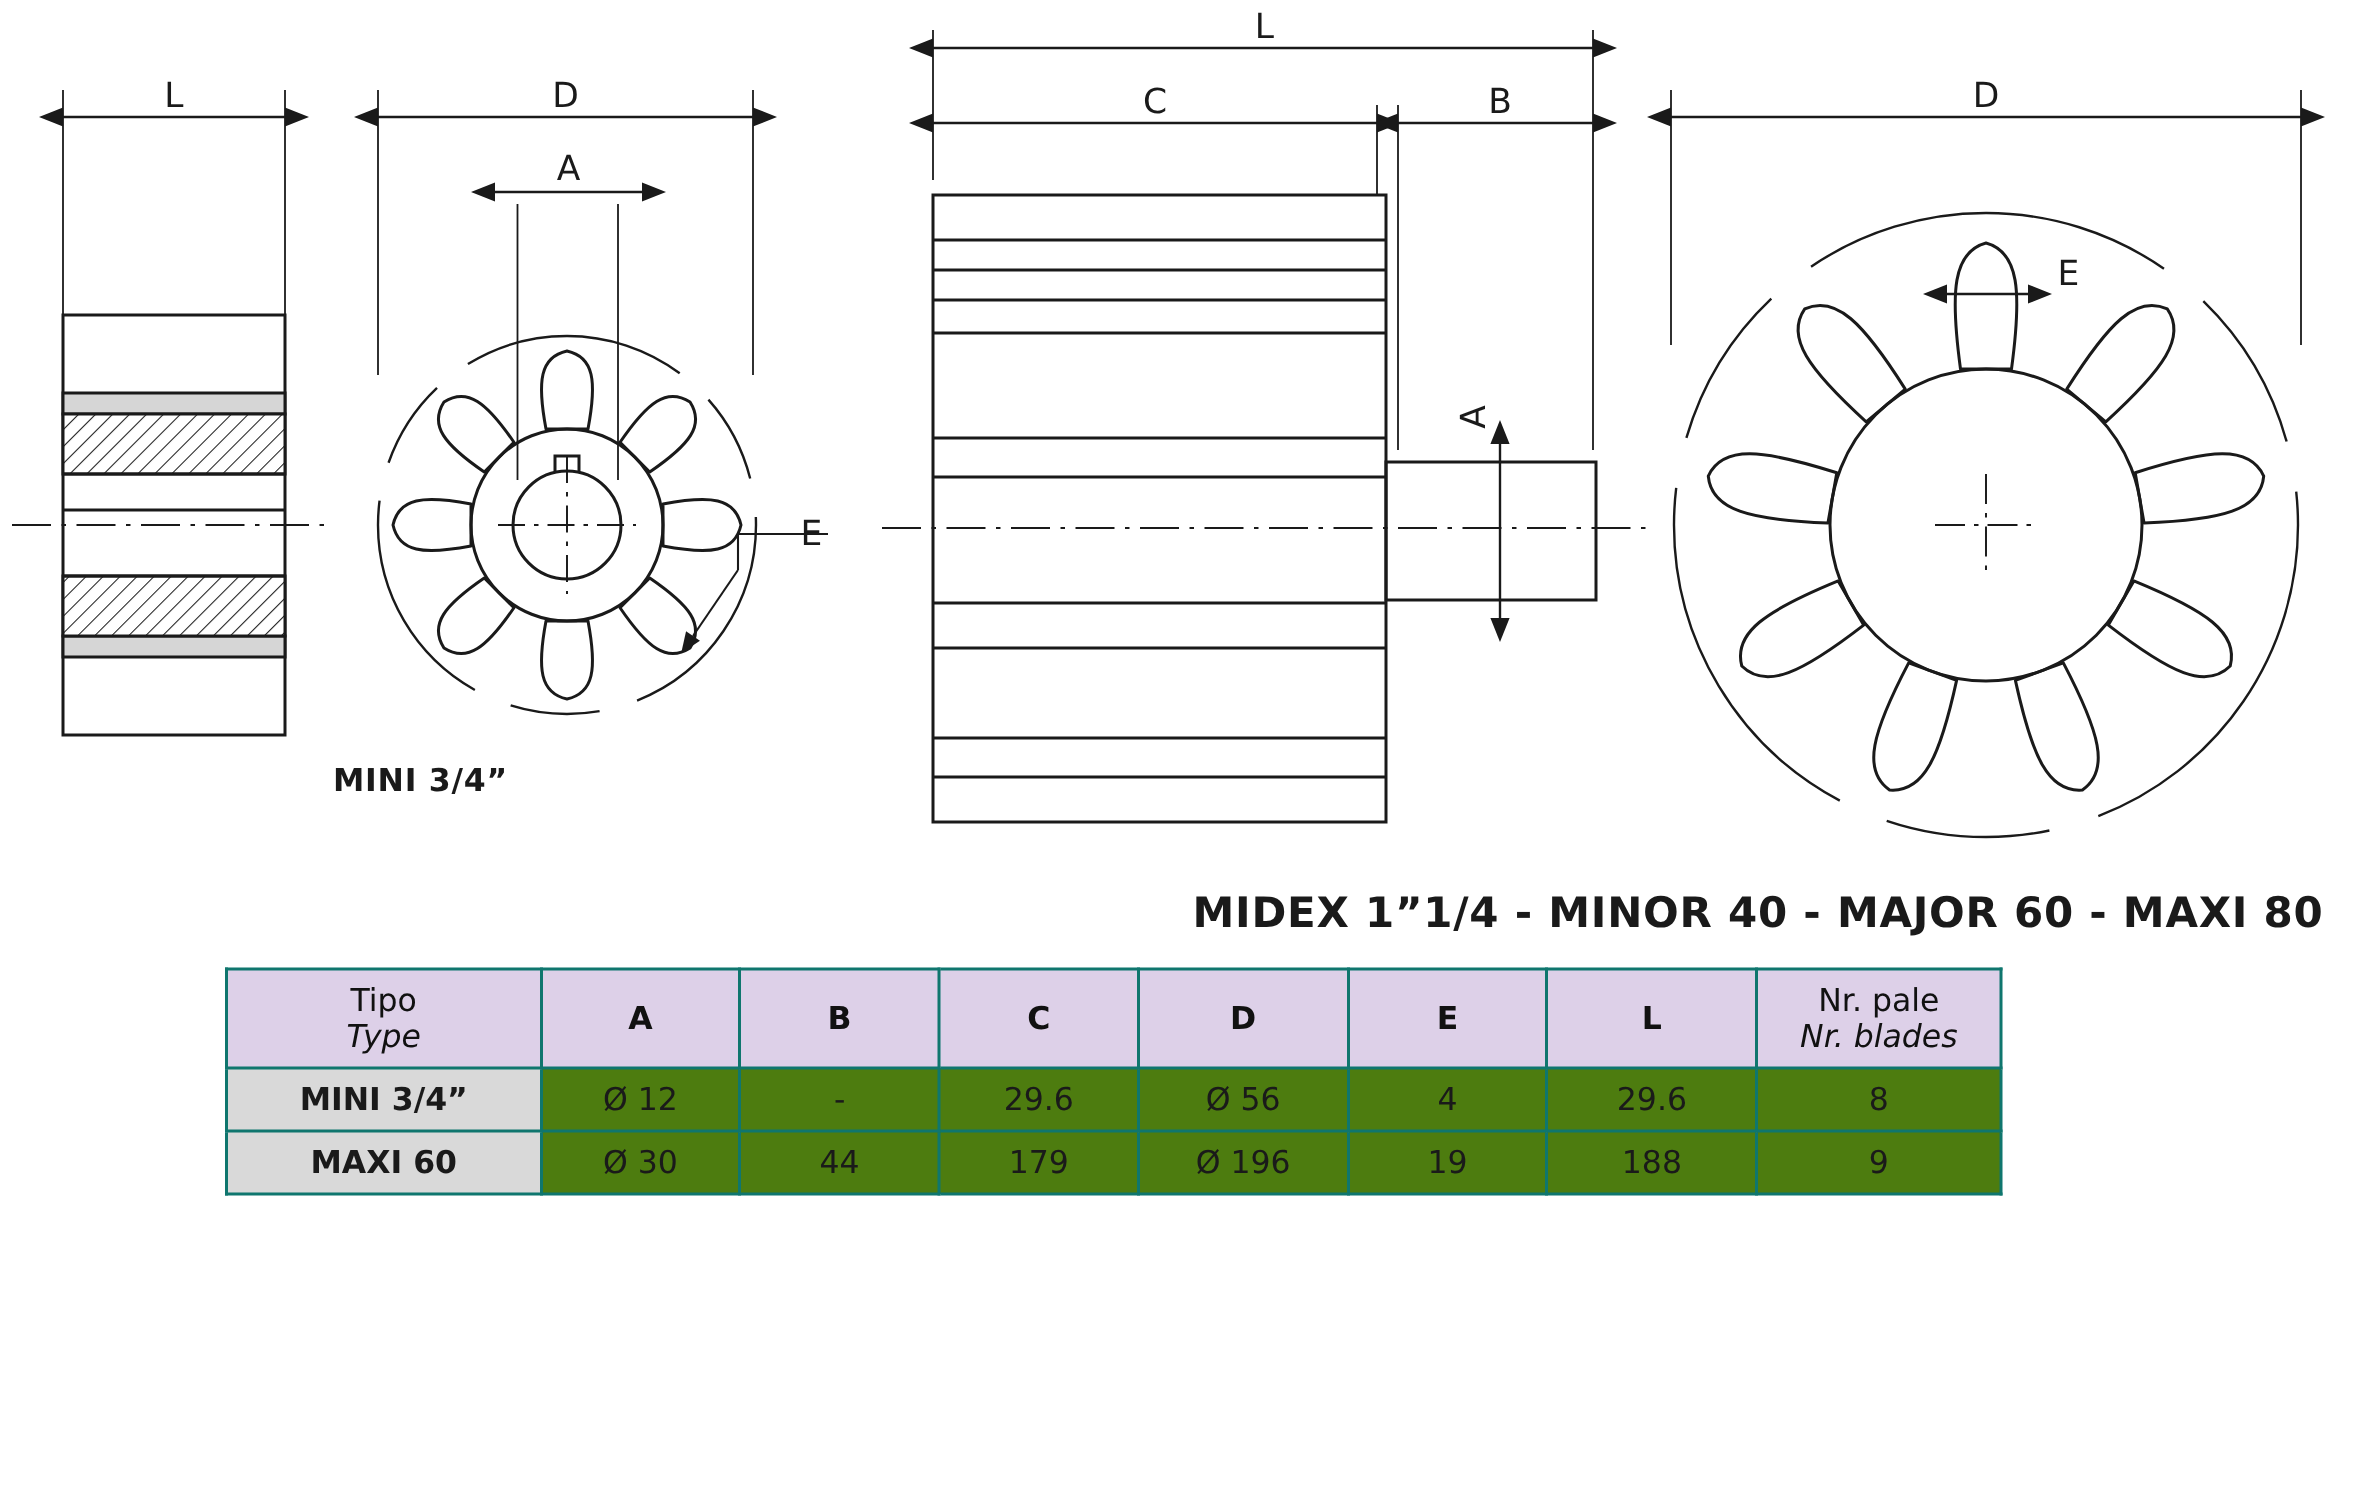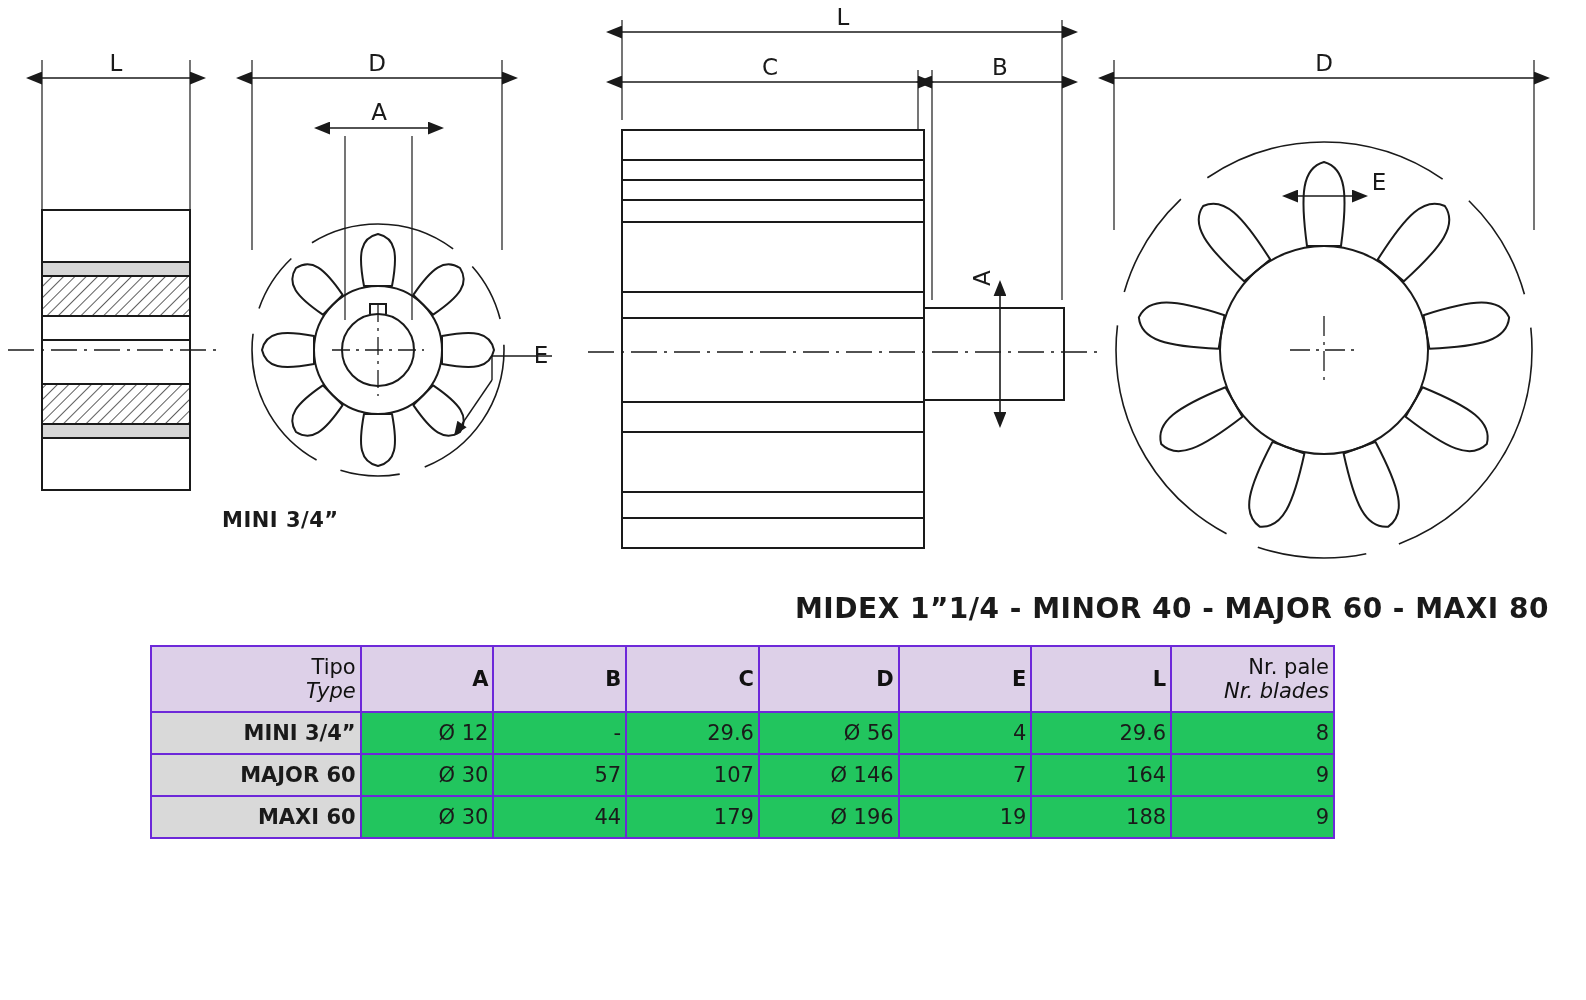--- a/index.html
+++ b/index.html
@@ -10,26 +10,26 @@
   }
   .stage{position:absolute;left:0;top:0;width:1586px;height:1000px;}
   svg.draw{position:absolute;left:0;top:0;width:1586px;height:640px;}
   .lbl{position:absolute;font-weight:bold;letter-spacing:.5px;}
   #mini-caption{left:222px;top:508px;font-size:21px;}
   #midex-caption{left:795px;top:592px;font-size:28px;}
 
   
   .tablewrap{position:absolute;left:150px;top:645px;width:1185px;}
   table{border-collapse:collapse;width:1185px;font-size:21px;}
-  th,td{border:2px solid #6d28d9;text-align:right;}
+  th,td{border:2px solid #0f766e;text-align:center;}
   thead th{background:#ddd0e8;color:#111;padding:8px 4px;font-weight:bold;}
   thead th.type-col{font-weight:normal;}
   thead .it{font-style:italic;display:block;font-weight:normal;}
   thead .ro{display:block;font-weight:normal;}
-  tbody td{background:#22c55e;padding:8px 4px;}
+  tbody td{background:#4d7c0f;padding:8px 4px;}
   tbody td.rowhead{background:#d9d9d9;font-weight:bold;}
   col.c-type{width:210px}
   col.c-a{width:133px}
   col.c-b{width:133px}
   col.c-c{width:133px}
   col.c-d{width:140px}
   col.c-e{width:133px}
   col.c-l{width:140px}
   col.c-n{width:163px}
 </style>
@@ -265,30 +265,20 @@
           <td class="rowhead">MINI 3/4”</td>
           <td>Ø 12</td>
           <td>-</td>
           <td>29.6</td>
           <td>Ø 56</td>
           <td>4</td>
           <td>29.6</td>
           <td>8</td>
         </tr>
         <tr>
-          <td class="rowhead">MAJOR 60</td>
-          <td>Ø 30</td>
-          <td>57</td>
-          <td>107</td>
-          <td>Ø 146</td>
-          <td>7</td>
-          <td>164</td>
-          <td>9</td>
-        </tr>
-        <tr>
           <td class="rowhead">MAXI 60</td>
           <td>Ø 30</td>
           <td>44</td>
           <td>179</td>
           <td>Ø 196</td>
           <td>19</td>
           <td>188</td>
           <td>9</td>
         </tr>
       </tbody>

